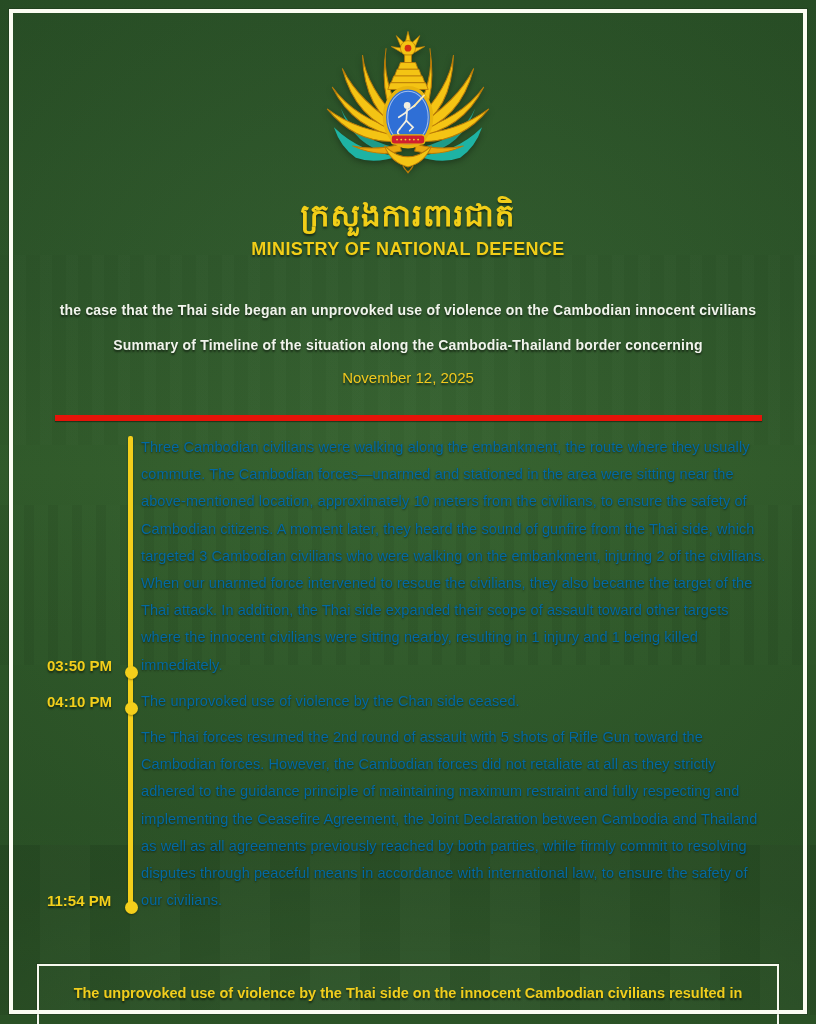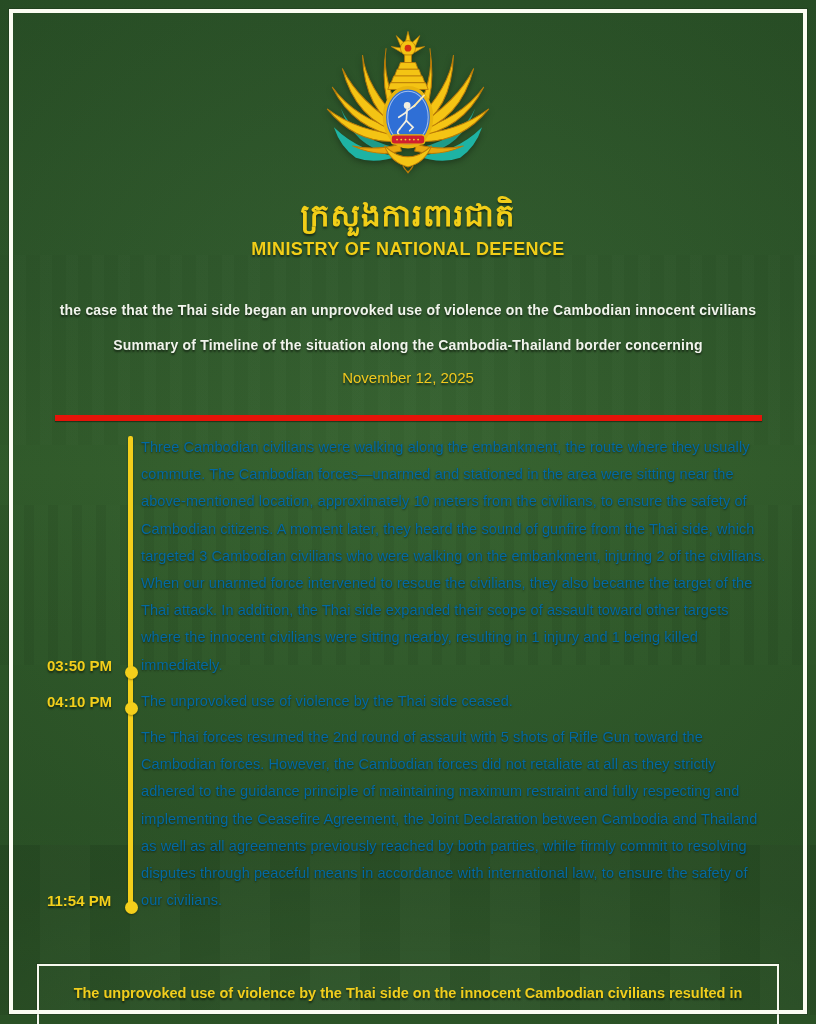--- a/index.html
+++ b/index.html
@@ -247,21 +247,21 @@
 
     <div class="tl-entry">
       <div class="tl-time">03:50 PM</div>
       <div class="tl-dot"></div>
       <div class="tl-text">Three Cambodian civilians were walking along the embankment, the route where they usually commute. The Cambodian forces—unarmed and stationed in the area were sitting near the above-mentioned location, approximately 10 meters from the civilians, to ensure the safety of Cambodian citizens. A moment later, they heard the sound of gunfire from the Thai side, which targeted 3 Cambodian civilians who were walking on the embankment, injuring 2 of the civilians. When our unarmed force intervened to rescue the civilians, they also became the target of the Thai attack. In addition, the Thai side expanded their scope of assault toward other targets where the innocent civilians were sitting nearby, resulting in 1 injury and 1 being killed immediately.</div>
     </div>
 
     <div class="tl-entry">
       <div class="tl-time">04:10 PM</div>
       <div class="tl-dot"></div>
-      <div class="tl-text">The unprovoked use of violence by the Thai side ceased.</div>
+      <div class="tl-text">The unprovoked use of violence by the Chan side ceased.</div>
     </div>
 
     <div class="tl-entry">
       <div class="tl-time">11:54 PM</div>
       <div class="tl-dot"></div>
       <div class="tl-text">The Thai forces resumed the 2nd round of assault with 5 shots of Rifle Gun toward the Cambodian forces. However, the Cambodian forces did not retaliate at all as they strictly adhered to the guidance principle of maintaining maximum restraint and fully respecting and implementing the Ceasefire Agreement, the Joint Declaration between Cambodia and Thailand as well as all agreements previously reached by both parties, while firmly commit to resolving disputes through peaceful means in accordance with international law, to ensure the safety of our civilians.</div>
     </div>
   </div>
 
   <div class="conclusion-box">

